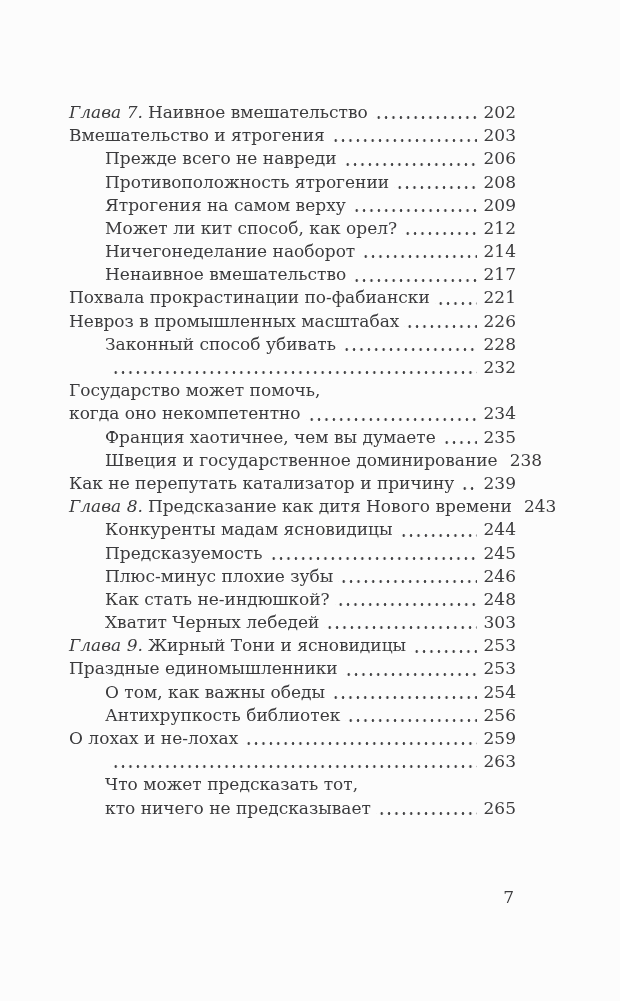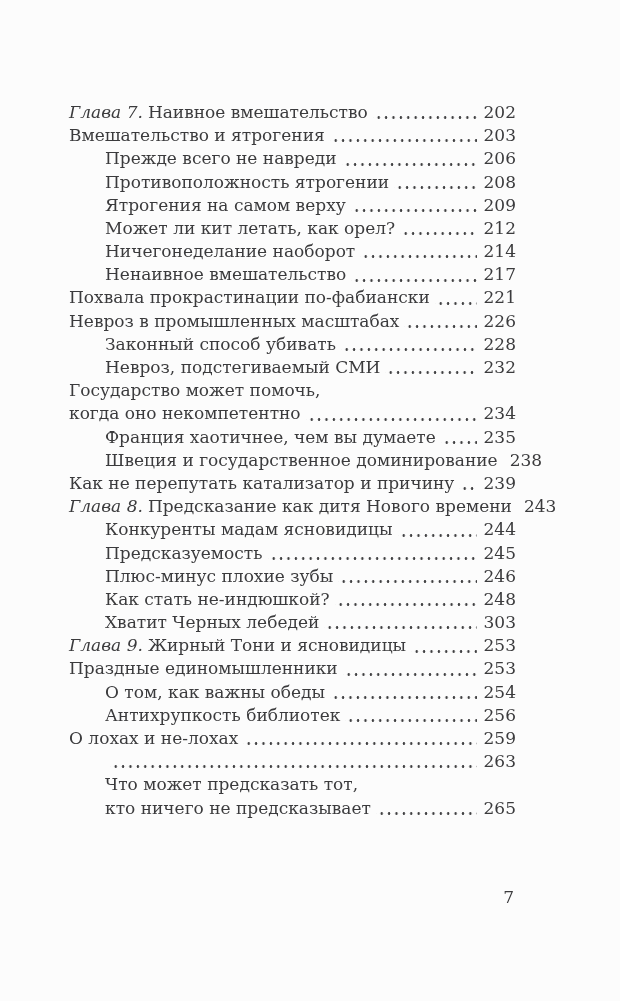--- a/index.html
+++ b/index.html
@@ -88,21 +88,21 @@
         <span class="label">Противоположность ятрогении</span>
         <span class="leader"></span>
         <span class="pg">208</span>
       </div>
       <div class="row indent-1">
         <span class="label">Ятрогения на самом верху</span>
         <span class="leader"></span>
         <span class="pg">209</span>
       </div>
       <div class="row indent-1">
-        <span class="label">Может ли кит летать, как орел?</span>
+        <span class="label">Может ли кит способ, как орел?</span>
         <span class="leader"></span>
         <span class="pg">212</span>
       </div>
       <div class="row indent-1">
         <span class="label">Ничегонеделание наоборот</span>
         <span class="leader"></span>
         <span class="pg">214</span>
       </div>
       <div class="row indent-1">
         <span class="label">Ненаивное вмешательство</span>
@@ -118,21 +118,20 @@
         <span class="label">Невроз в промышленных масштабах</span>
         <span class="leader"></span>
         <span class="pg">226</span>
       </div>
       <div class="row indent-1">
         <span class="label">Законный способ убивать</span>
         <span class="leader"></span>
         <span class="pg">228</span>
       </div>
       <div class="row indent-1">
-        <span class="label">Невроз, подстегиваемый СМИ</span>
         <span class="leader"></span>
         <span class="pg">232</span>
       </div>
       <div class="row indent-0">
         <span class="label">Государство может помочь,</span>
       </div>
       <div class="row indent-0">
         <span class="label">когда оно некомпетентно</span>
         <span class="leader"></span>
         <span class="pg">234</span>

